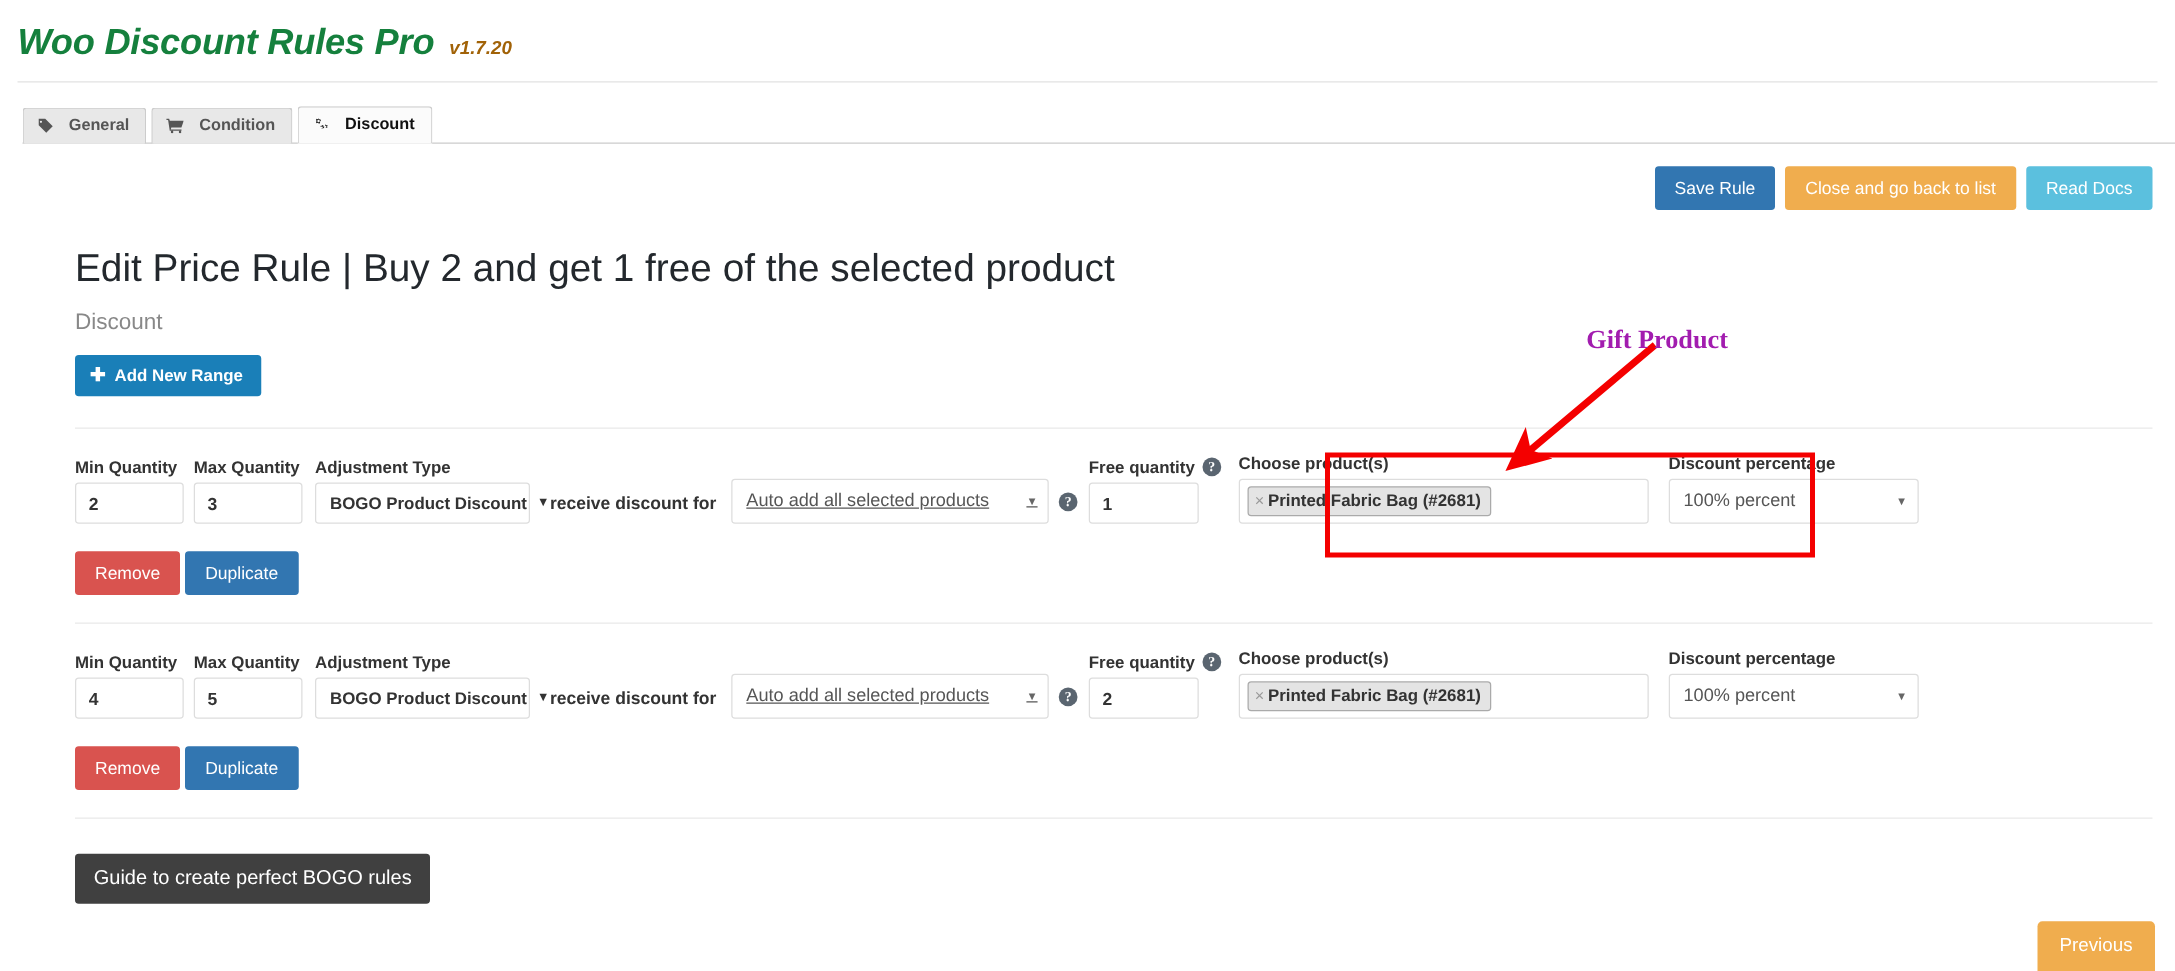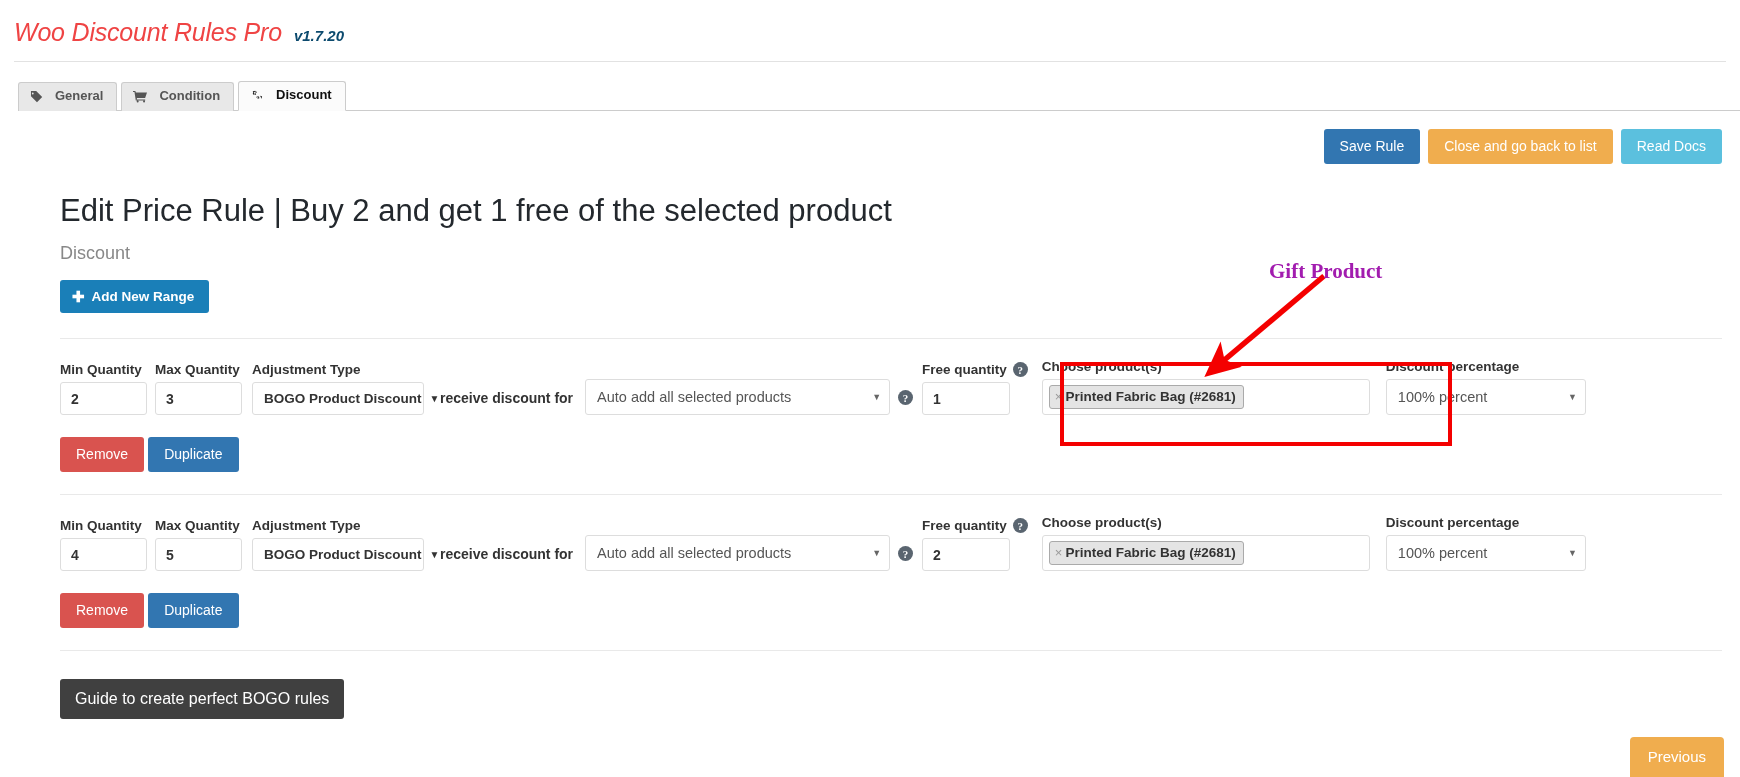--- a/index.html
+++ b/index.html
@@ -12,27 +12,27 @@
     overflow:hidden;
     position:relative;
   }
 
   
   .page-head {
     padding:18px 0 14px 14px;
     display:flex; align-items:baseline; gap:12px;
   }
   .app-title {
-    font-style:italic; font-weight:400;
-    font-size:25px; color:#ef4444;
+    font-style:italic; font-weight:700;
+    font-size:29px; color:#15803d;
     letter-spacing:-0.2px;
   }
   .app-version {
     font-style:italic; font-weight:700;
-    font-size:15px; color:#0c4a6e;
+    font-size:15px; color:#a16207;
   }
 
   .head-rule {
     border-top:1px solid #e2e2e2;
     margin:0 14px;
   }
 
   
   .tabs {
     display:flex; align-items:flex-end;
@@ -144,21 +144,21 @@
     position:relative;
     cursor:pointer;
     white-space:nowrap;
   }
   .sel .caret {
     margin-left:auto; padding-left:8px;
     color:#666; font-size:9px; line-height:1;
   }
   .sel.adj { width:172px; font-weight:700; font-size:13.5px; padding-right:6px; }
   .sel.adj .caret { color:#333; font-size:10px; }
-  .sel.big { width:305px; height:36px; font-size:14.5px; color:#555; }
+  .sel.big { width:254px; height:36px; font-size:14.5px; color:#555;text-decoration:underline; }
   .sel.pct { width:200px; height:36px; font-size:14.5px; color:#555; }
 
   .inline-label {
     font-size:14px; font-weight:700; color:#333;
     white-space:nowrap;
     padding-bottom:9px;
   }
 
   .helpicon {
     width:15px; height:15px; border-radius:50%;

